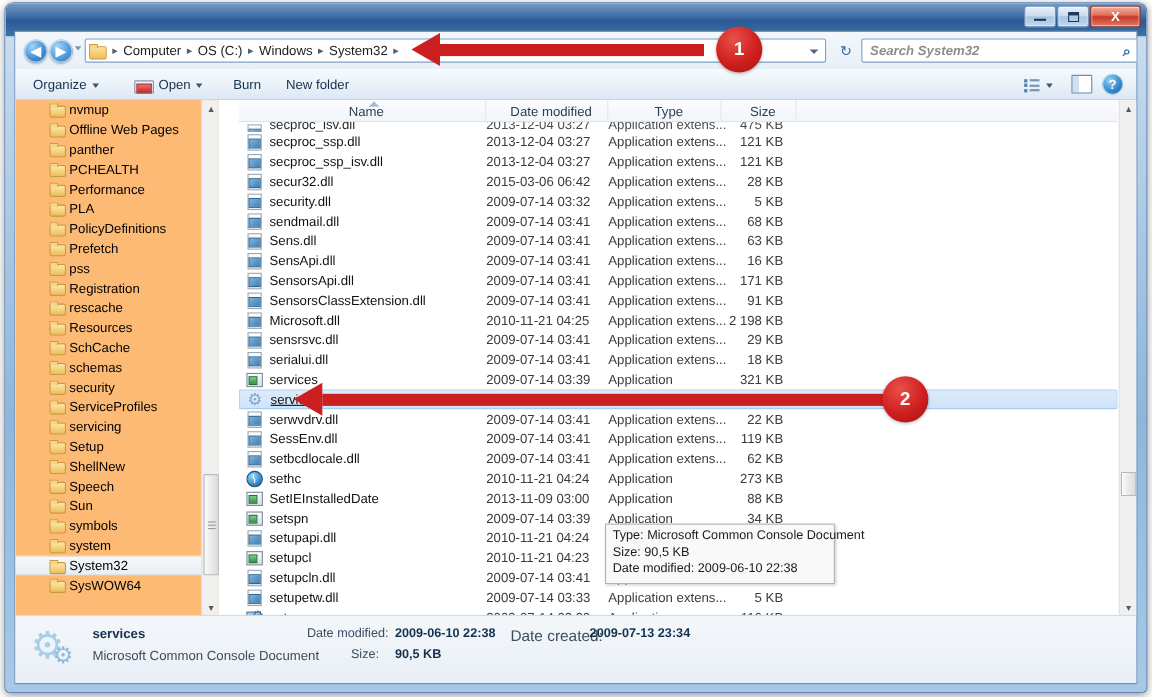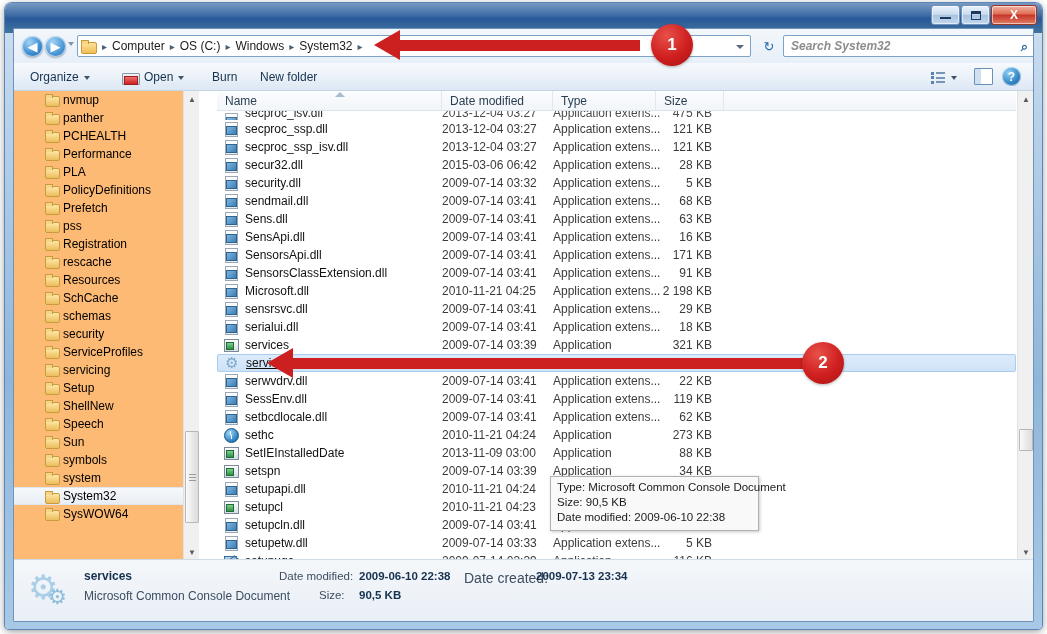--- a/index.html
+++ b/index.html
@@ -193,20 +193,21 @@
   #listpane { position: absolute; left: 203px; top: 0; right: 0; height: 100%; background: #ffffff; overflow: hidden;}
   #colhead {
     position: absolute; left: 0; top: 0; right: 17px; height: 20px;
     background: linear-gradient(to bottom,#fbfcfe 0%,#f2f5f9 100%);
     border-bottom: 1px solid #dbe3ec;
   }
   .colcell {
     position: absolute; top: 0; height: 19px; display: flex; align-items: center;
     font-size: 12px; color: #2a3e52; padding-left: 8px;
     border-right: 1px solid #e2e8ef;
+    justify-content: center;
   }
   #sortarrow {
     position: absolute; left: 118px; top: 1px; width: 0; height: 0;
     border-left: 5px solid transparent; border-right: 5px solid transparent;
     border-bottom: 5px solid #a8bccf;
   }
 
   #rows { position: absolute; left: 0; top: 20px; right: 17px; bottom: 0; overflow: hidden; }
   .row {
     position: relative; height: 18px; display: flex; align-items: center;
@@ -375,20 +376,24 @@
       </div>
     </div>
 
     <div id="body">
 
       <div id="navpane">
         <div id="navlist">
             <div class="navitem">
               <span class="fld"></span>
               <span>nvmup</span>
+            </div>
+            <div class="navitem">
+              <span class="fld"></span>
+              <span>Offline Web Pages</span>
             </div>
             <div class="navitem">
               <span class="fld"></span>
               <span>panther</span>
             </div>
             <div class="navitem">
               <span class="fld"></span>
               <span>PCHEALTH</span>
             </div>
             <div class="navitem">

